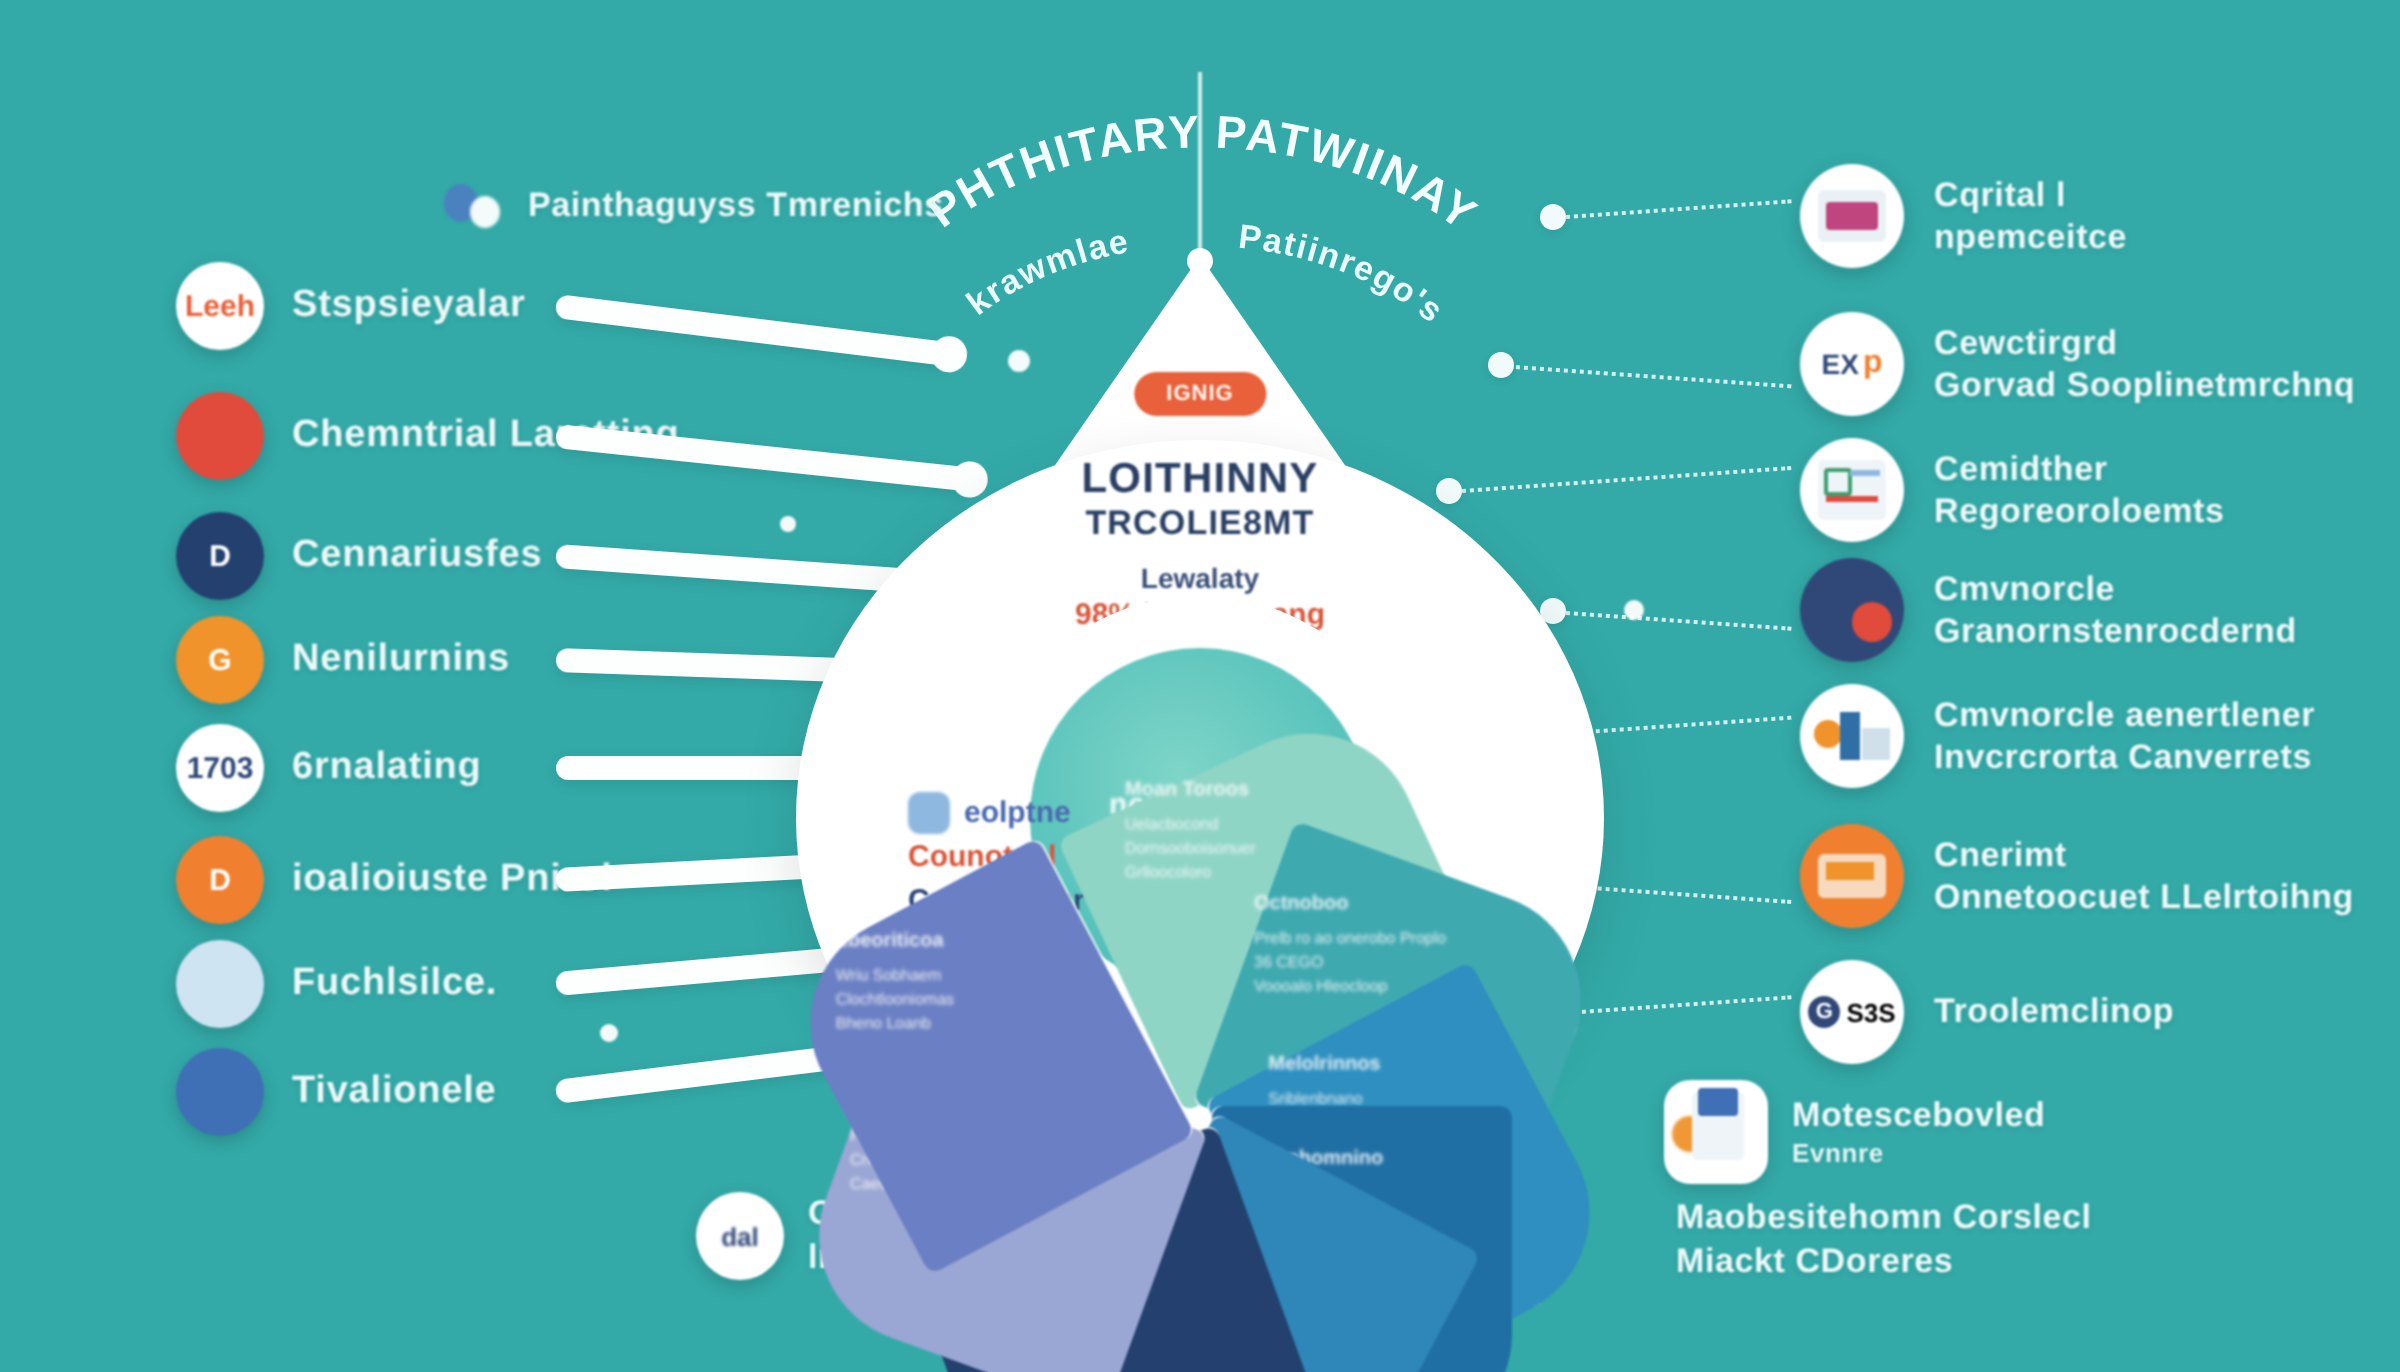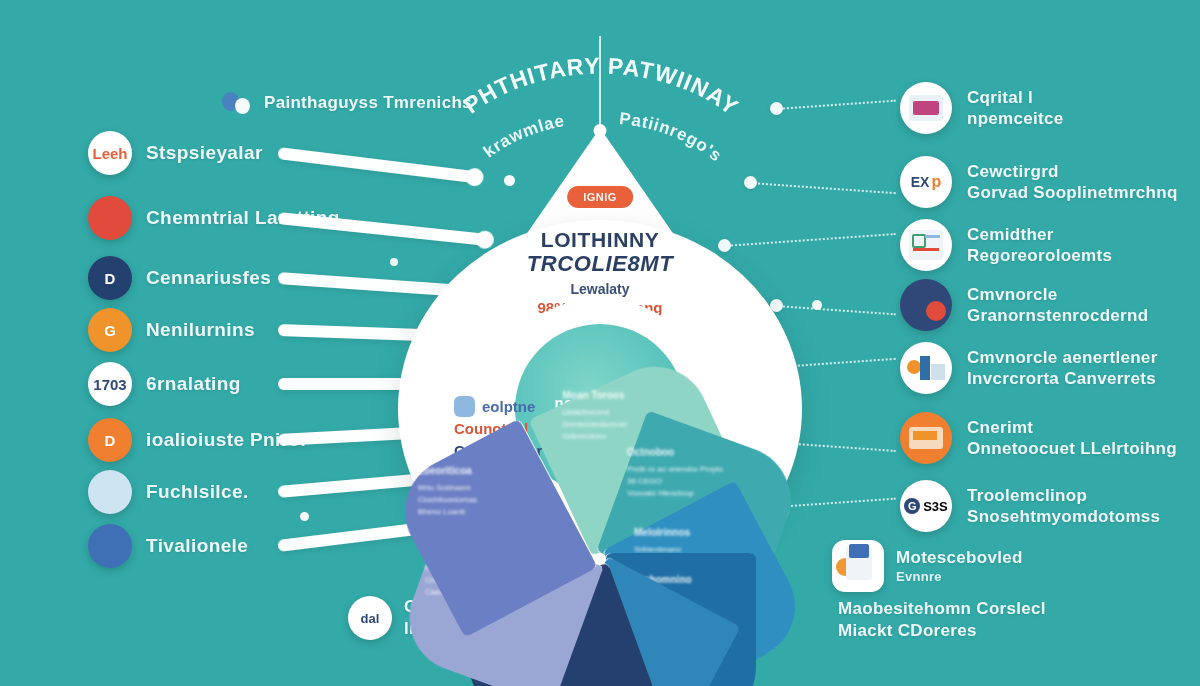--- a/index.html
+++ b/index.html
@@ -126,21 +126,21 @@
   .hub-inner .h1{font-size:15px;font-weight:700;letter-spacing:.4px;filter:blur(.7px);}
   .hub-inner .h2{font-size:8px;margin-top:5px;opacity:.9;filter:blur(.9px);}
 
   
   .drop-head{
     position:absolute;left:0;top:100px;width:404px;text-align:center;
     color:#2a3f63;font-weight:800;letter-spacing:.6px;filter:blur(.55px);
     line-height:1.12;
   }
   .drop-head .dh1{font-size:21px;}
-  .drop-head .dh2{font-size:22px;font-style:italic;}
+  .drop-head .dh2{font-size:17px;}
   .drop-pill{
     position:absolute;left:50%;top:58px;transform:translateX(-50%);
     background:#e8613a;color:#fff6f2;font-size:11px;font-weight:700;
     padding:5px 16px;border-radius:16px;filter:blur(.6px);
     letter-spacing:.5px;
   }
   .drop-sub{
     position:absolute;left:0;top:152px;width:404px;text-align:center;
     color:#3a4f78;font-weight:700;font-size:14px;filter:blur(.6px);
     line-height:1.3;
@@ -351,21 +351,20 @@
       <div class="r-dot" style="left: 718px; top: 432px;"></div>
       <div class="right-row" style="left: 900px; top: 480px;">
         <div class="r-ico" style="background: rgb(255, 255, 255);">
           <div style="display:flex;align-items:center;gap:3px;">
             <span style="width:16px;height:16px;border-radius:50%;background:#2f4877;color:#fff;font-size:11px;font-weight:900;display:flex;align-items:center;justify-content:center;">G</span>
             <span style="color:#000000;font-size:13px;font-weight:900;">S3S</span>
           </div>
         </div>
         <div class="r-txt">
           <span>Troolemclinop</span>
-          <span>Snosehtmyomdotomss</span>
         </div>
       </div>
       <div class="r-dash" style="left: 776px; top: 506px; width: 120px; transform: rotate(-4deg);"></div>
       <div class="r-dot" style="left: 770px; top: 500px;"></div>
     </div>
 
   <div id="droplet">
     <div class="tip-line"></div>
     <div class="drop-tip"></div>
     <div class="tip-knob"></div>

